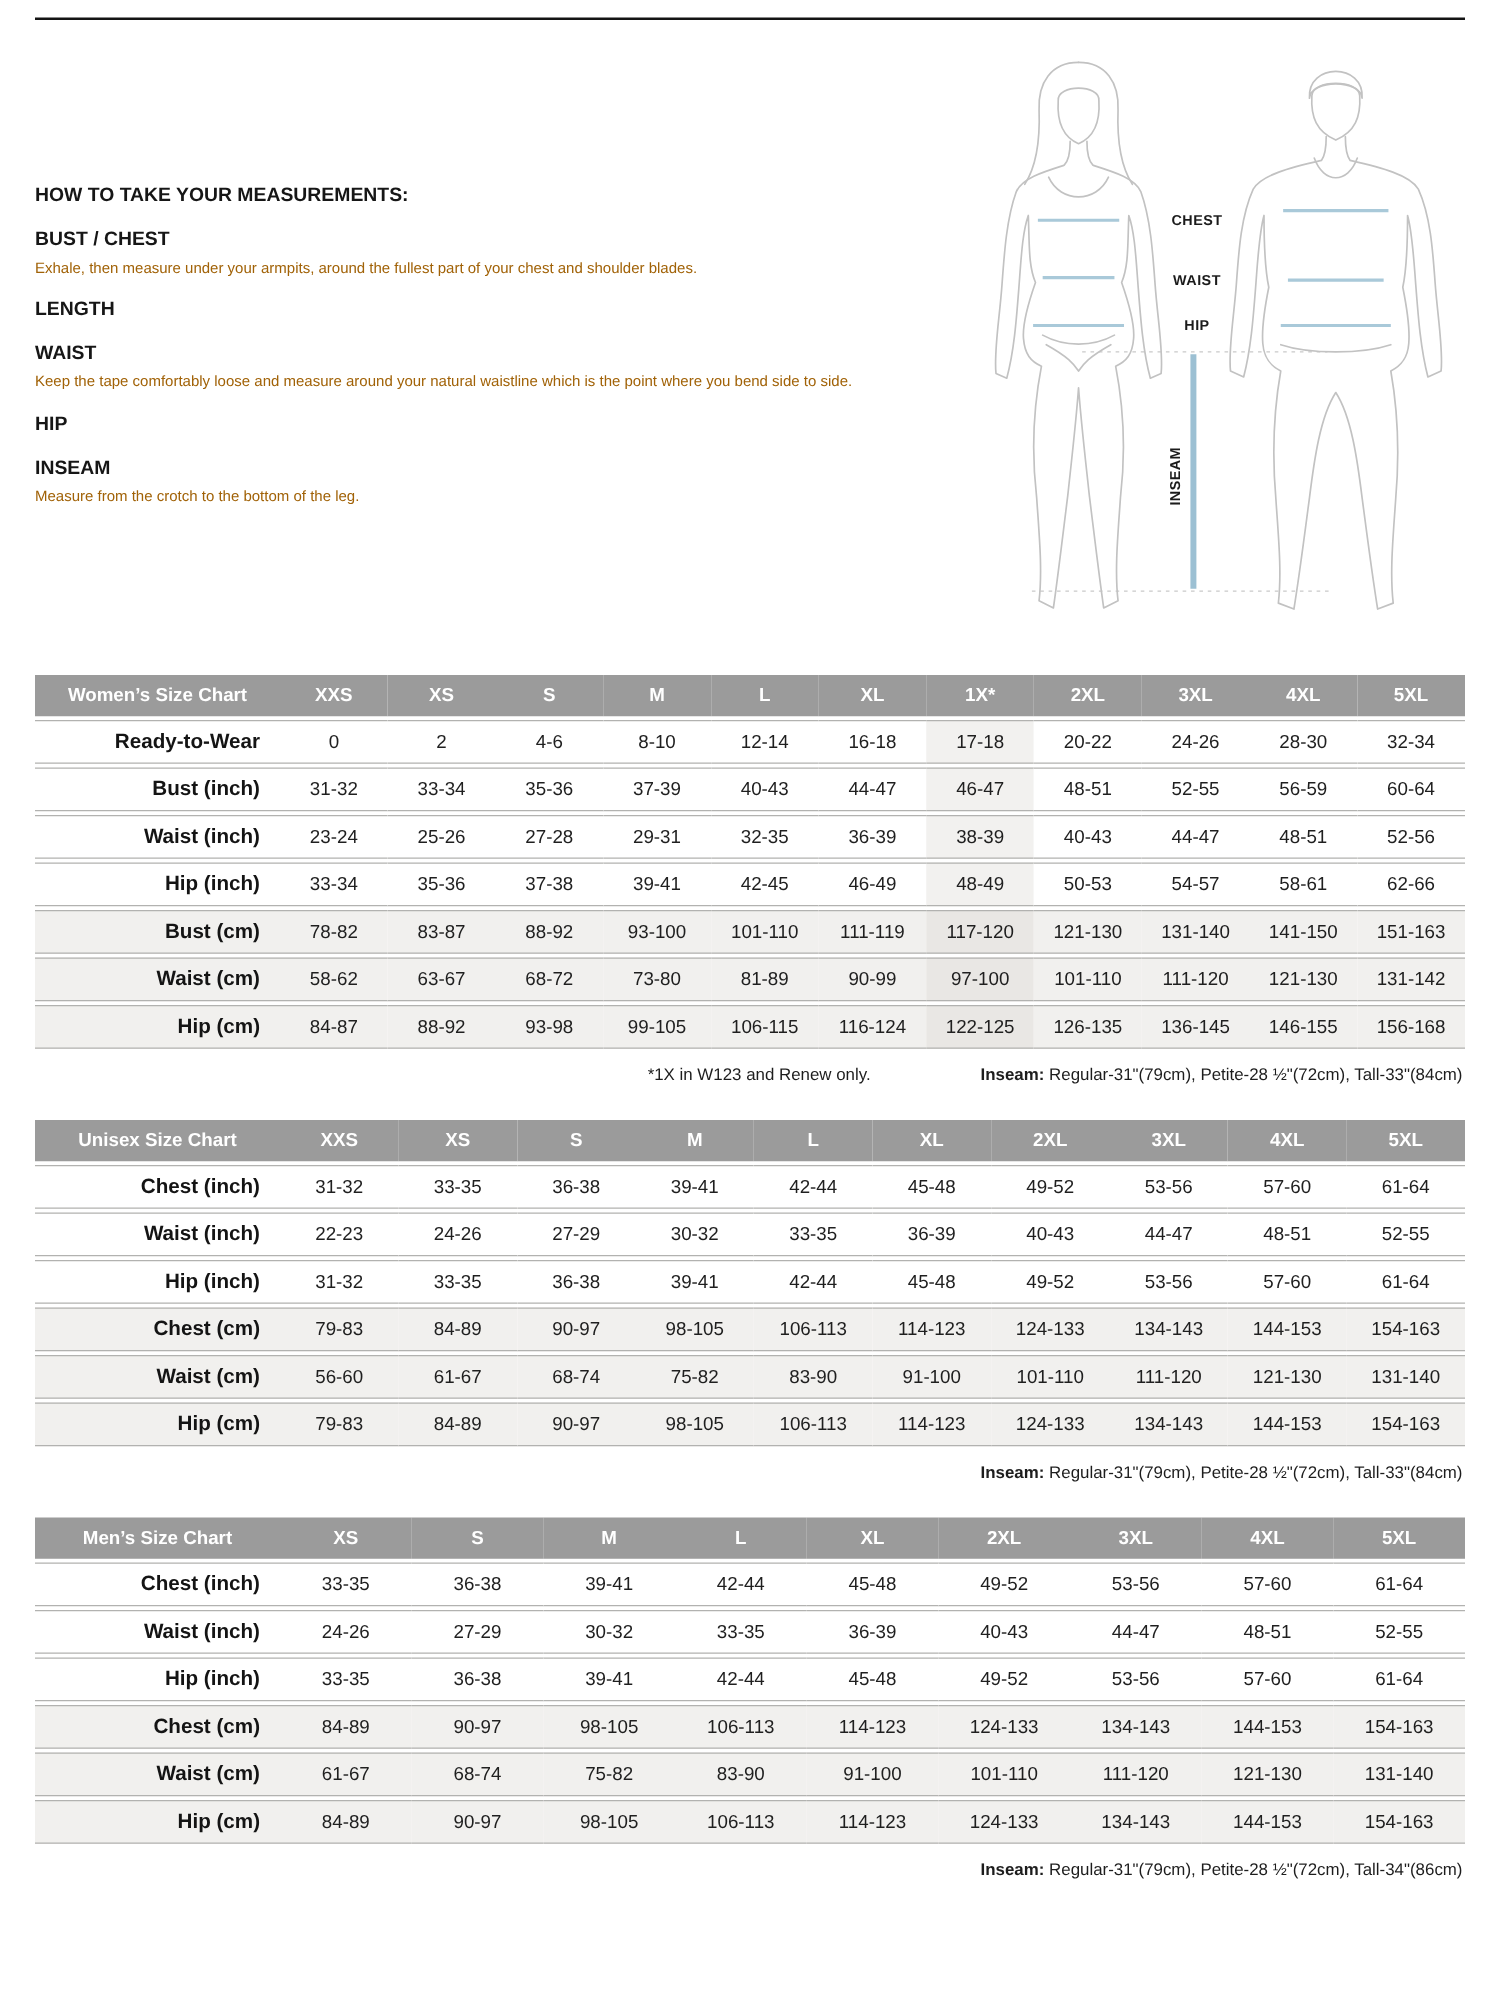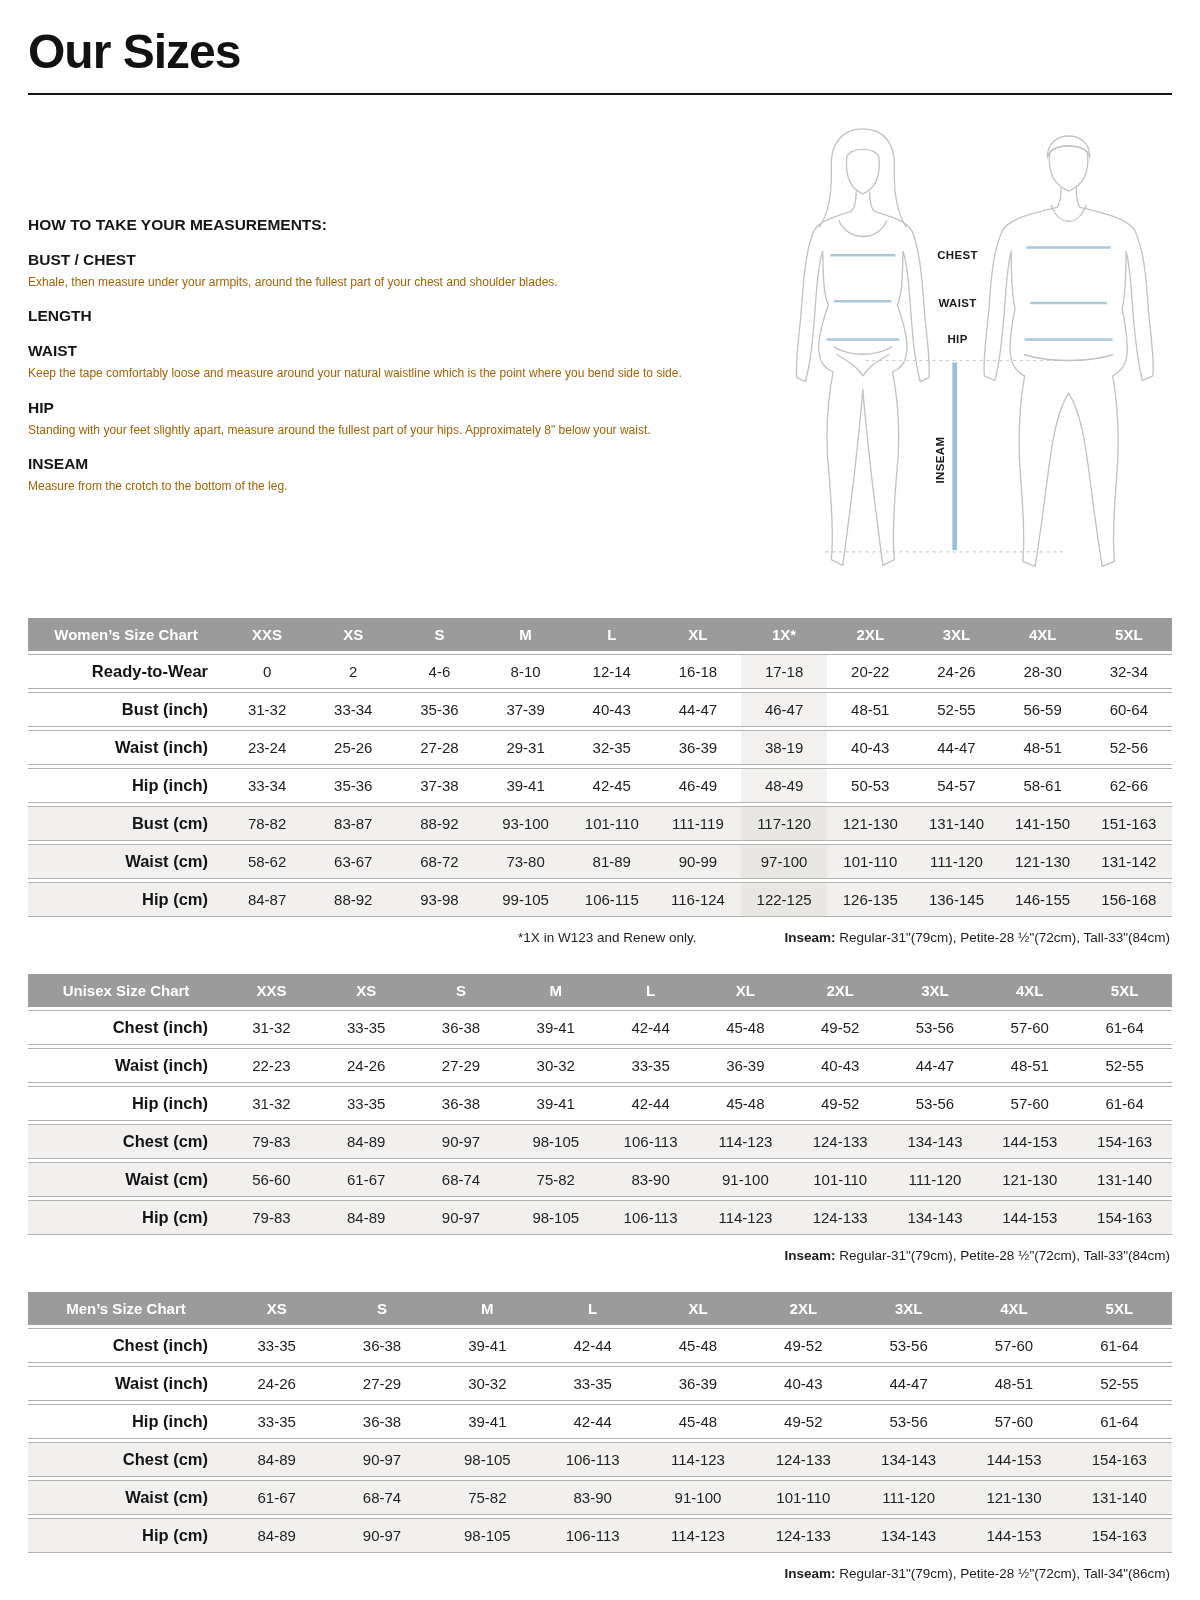--- a/index.html
+++ b/index.html
@@ -65,42 +65,40 @@
     display:flex; justify-content:flex-end; align-items:flex-start;
     gap:88px; margin:10px 2px 0; font-size:13.5px; color:#1d1d1d;
   }
   .footnote b { font-weight:700; }
 </style>
 </head>
 <body>
 
 <div class="page">
 
-  <h1 class="page-title">Our Sizes</h1>
   <hr class="title-rule">
 
   <div class="top-flex">
 
     <div class="instructions">
       <div class="how-heading">HOW TO TAKE YOUR MEASUREMENTS:</div>
 
       <div>
         <div class="sec-title">BUST / CHEST</div>
         <p class="sec-body">Exhale, then measure under your armpits, around the fullest part of your chest and shoulder blades.</p>
       </div>
       <div>
         <div class="sec-title">LENGTH</div>
       </div>
       <div>
         <div class="sec-title">WAIST</div>
         <p class="sec-body">Keep the tape comfortably loose and measure around your natural waistline which is the point where you bend side to side.</p>
       </div>
       <div>
         <div class="sec-title">HIP</div>
-        <p class="sec-body">Standing with your feet slightly apart, measure around the fullest part of your hips. Approximately 8" below your waist.</p>
       </div>
       <div>
         <div class="sec-title">INSEAM</div>
         <p class="sec-body">Measure from the crotch to the bottom of the leg.</p>
       </div>
     </div>
 
     <div class="figure-wrap">
       <svg width="402" height="472" viewBox="0 0 420 480">
 
@@ -202,21 +200,21 @@
           <td>60-64</td>
         </tr>
         <tr>
           <th>Waist (inch)</th>
           <td>23-24</td>
           <td>25-26</td>
           <td>27-28</td>
           <td>29-31</td>
           <td>32-35</td>
           <td>36-39</td>
-          <td class="hl">38-19</td>
+          <td class="hl">38-39</td>
           <td>40-43</td>
           <td>44-47</td>
           <td>48-51</td>
           <td>52-56</td>
         </tr>
         <tr>
           <th>Hip (inch)</th>
           <td>33-34</td>
           <td>35-36</td>
           <td>37-38</td>

